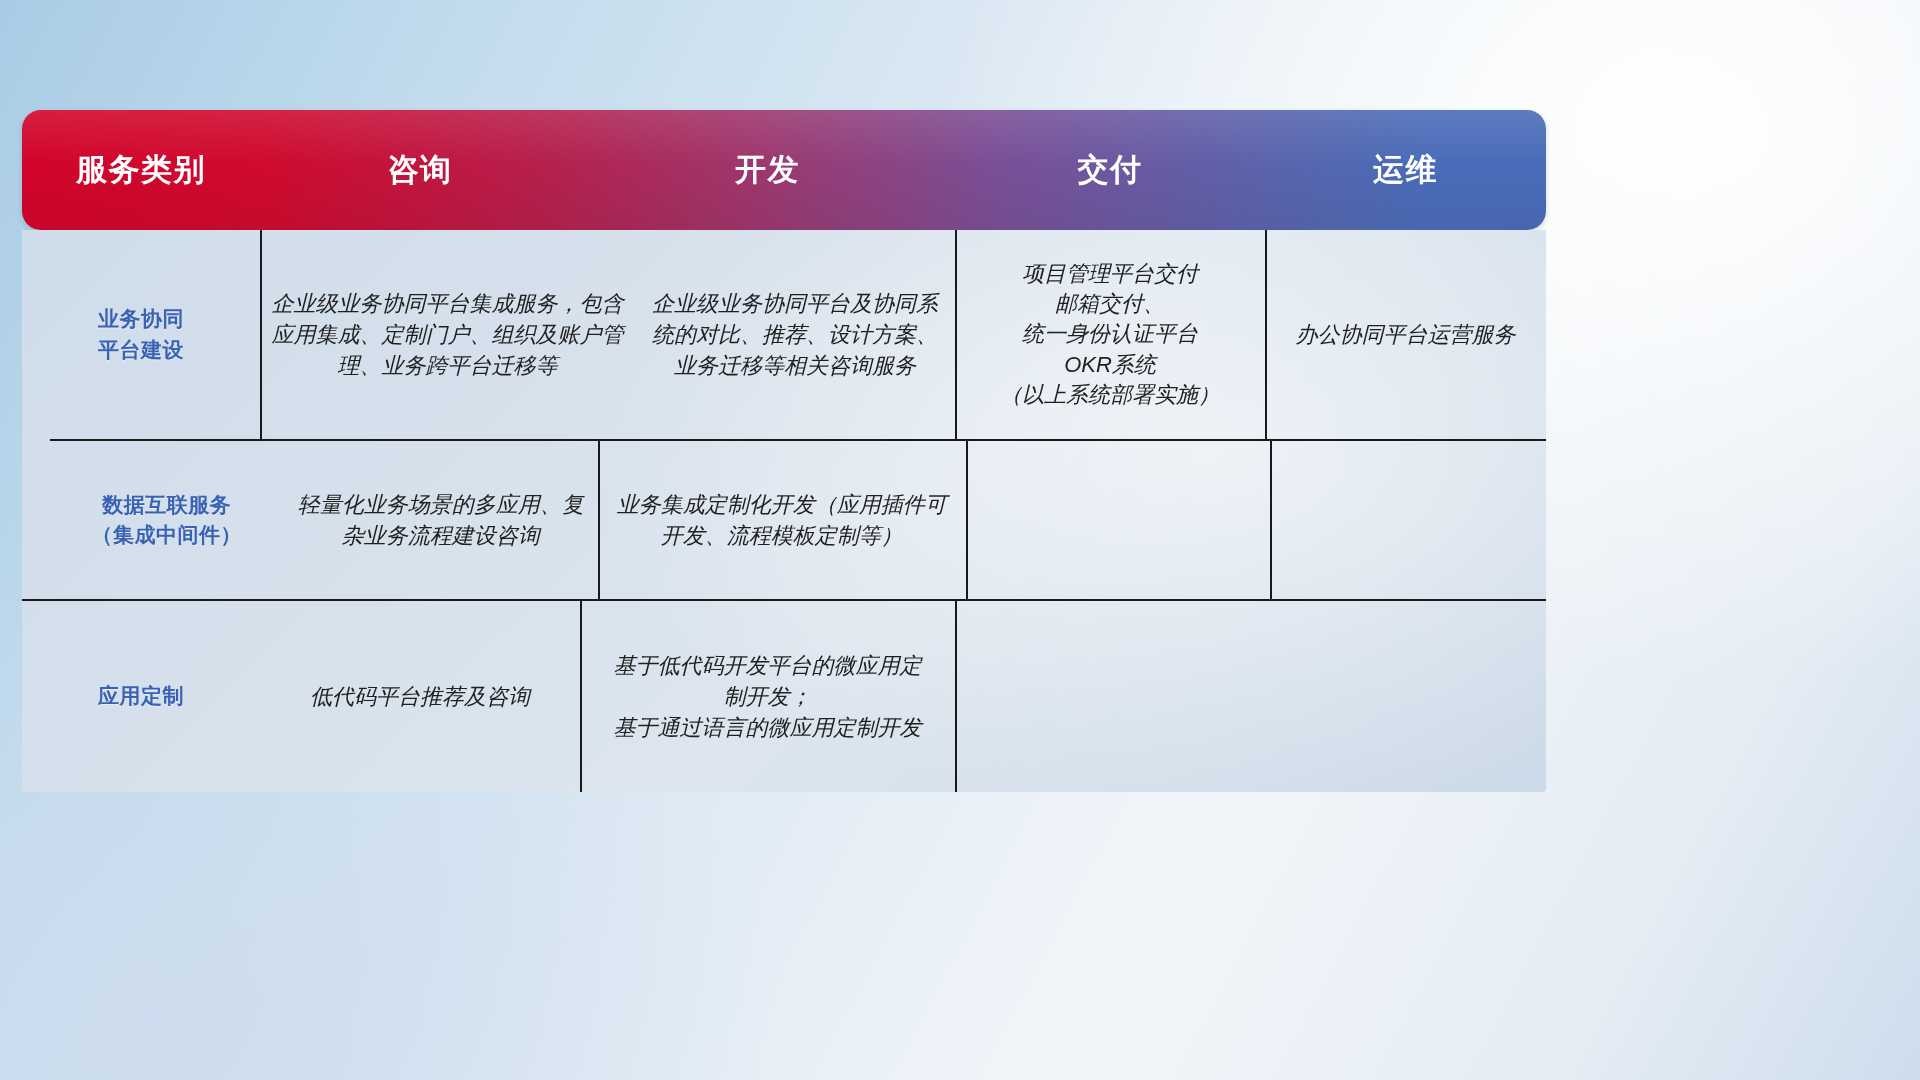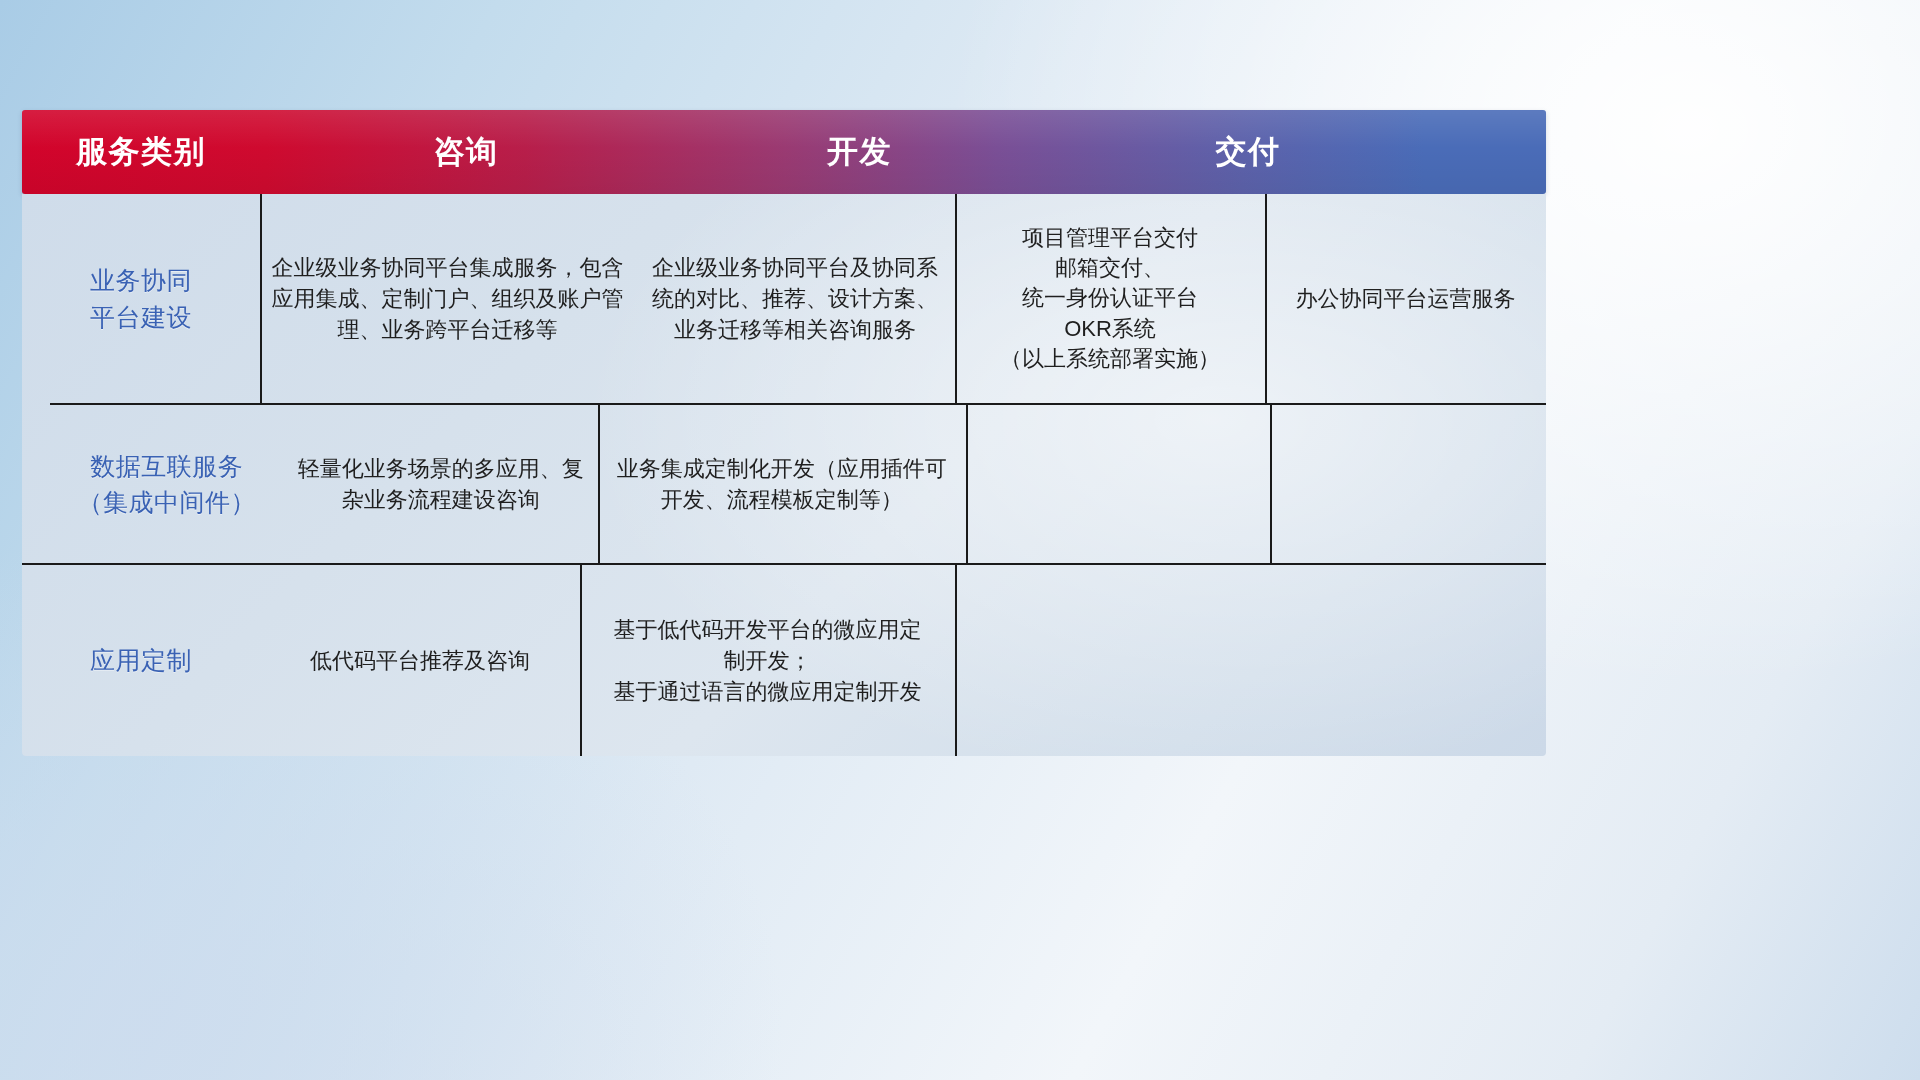--- a/index.html
+++ b/index.html
@@ -22,36 +22,35 @@
     position: absolute;
     left: 22px;
     top: 110px;
     width: 1524px;
     height: 666px;
   }
 
   
   #header-row {
     position: relative;
-    height: 84px;
-    border-radius: 3px;
+    height: 120px;
+    border-radius: 19px;
     background: linear-gradient(90deg,
         #d2042b 0%,
         #cf0a2f 16%,
         #b81e4a 33%,
         #9a3a72 50%,
         #7a4f96 64%,
         #5d62ab 80%,
         #4a6cb8 92%,
         #4a6cb8 100%);
     display: flex;
     align-items: center;
     box-shadow: 0 2px 5px rgba(40,60,100,0.18);
     overflow: hidden;
-    gap: 46px;
   }
   #header-row::after{
     content:"";
     position:absolute;
     inset:0;
     background: linear-gradient(180deg, rgba(255,255,255,0.10) 0%, rgba(255,255,255,0.0) 45%, rgba(0,0,0,0.05) 100%);
     pointer-events:none;
   }
   .hcell {
     position: relative;
@@ -110,45 +109,47 @@
     top: -2px;
     bottom: 0;
     width: 2px;
     background: #1a1a1a;
   }
   
   .trow.r1 .cell.sep-left::before { top: 0; }
 
   .label {
     color: #3a62b4;
-    font-weight: normal;
-    font-size: 25px;
+    font-weight: bold;
+    font-size: 21px;
     line-height: 1.45;
     letter-spacing: 0.5px;
     text-shadow: 0 1px 0 rgba(255,255,255,0.45);
   }
   .body-text {
     color: #1f1f1f;
     font-size: 22px;
     line-height: 1.42;
     font-weight: 400;
+    font-style: italic;
   }
   .body-text.tight { line-height: 1.38; }
   .nowrap-line { display: block; }
 </style>
 </head>
 <body>
 
 <div id="table-wrap">
 
   <div id="header-row">
     <div class="hcell c1">服务类别</div>
     <div class="hcell c2">咨询</div>
     <div class="hcell c3">开发</div>
     <div class="hcell c4">交付</div>
+    <div class="hcell c5">运维</div>
   </div>
 
   <div id="table-body">
 
     <div class="trow r1">
       <div class="cell c1">
         <div class="label">
           <span class="nowrap-line">业务协同</span>
           <span class="nowrap-line">平台建设</span>
         </div>

